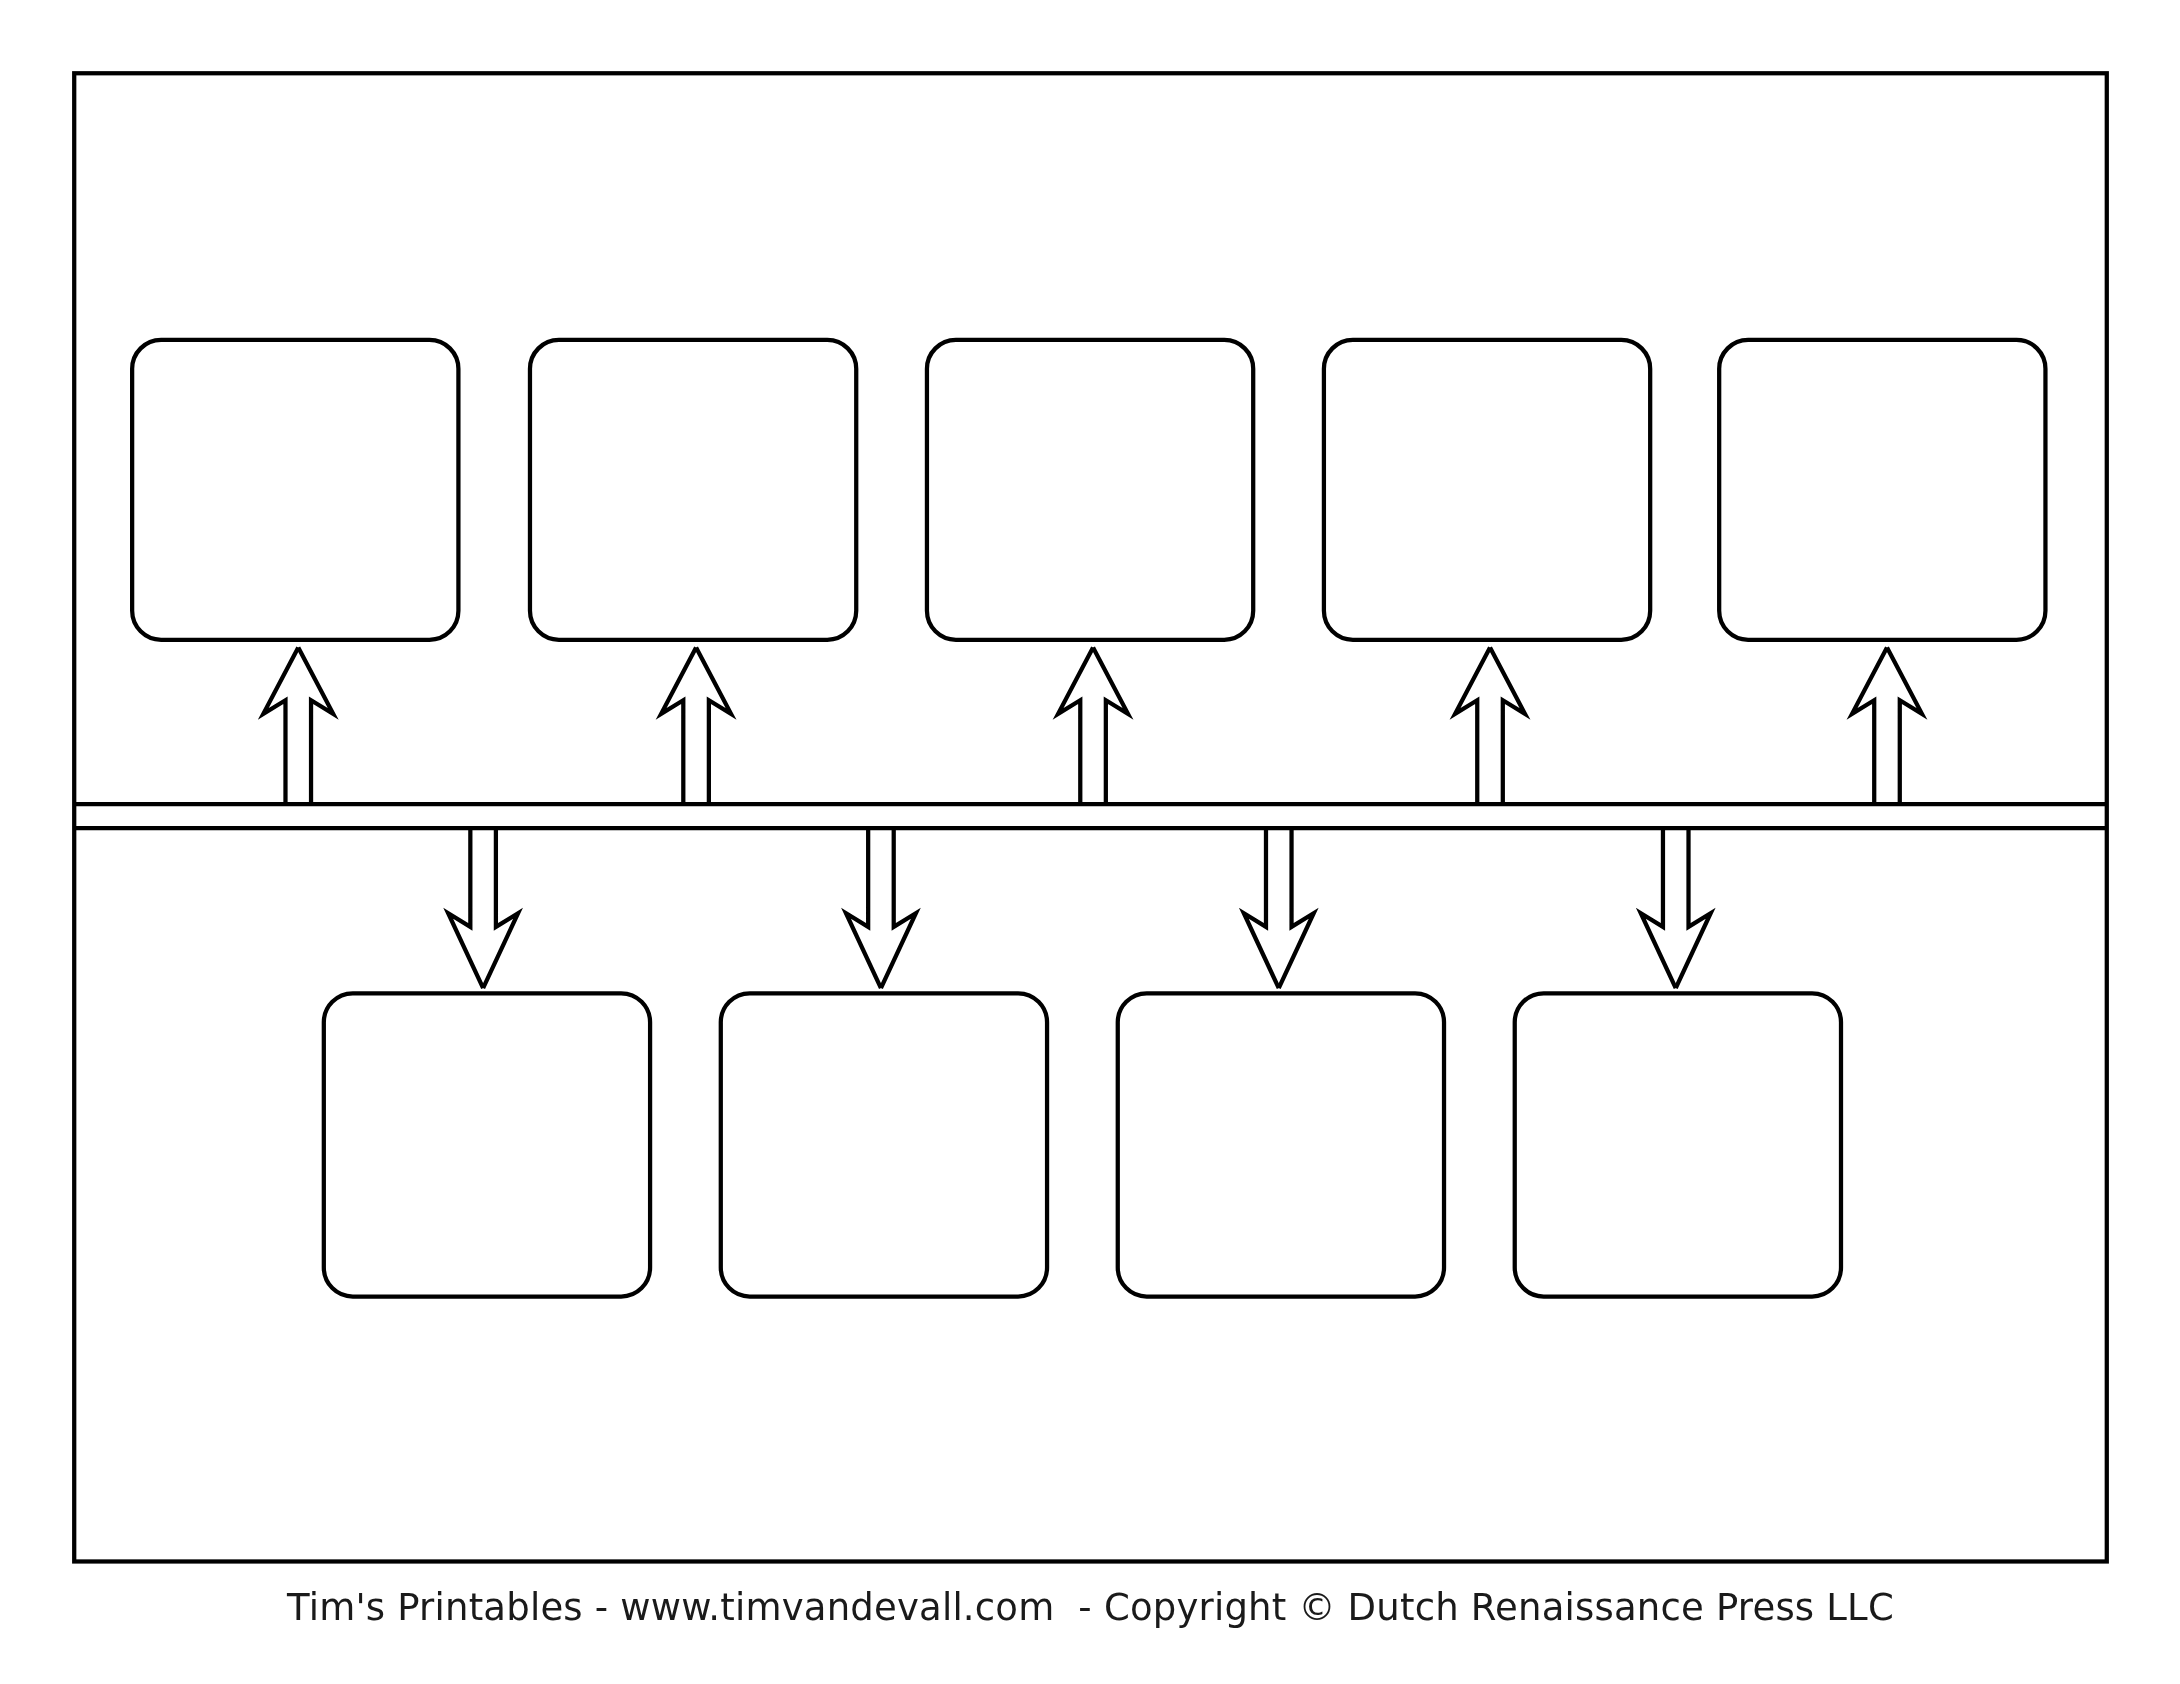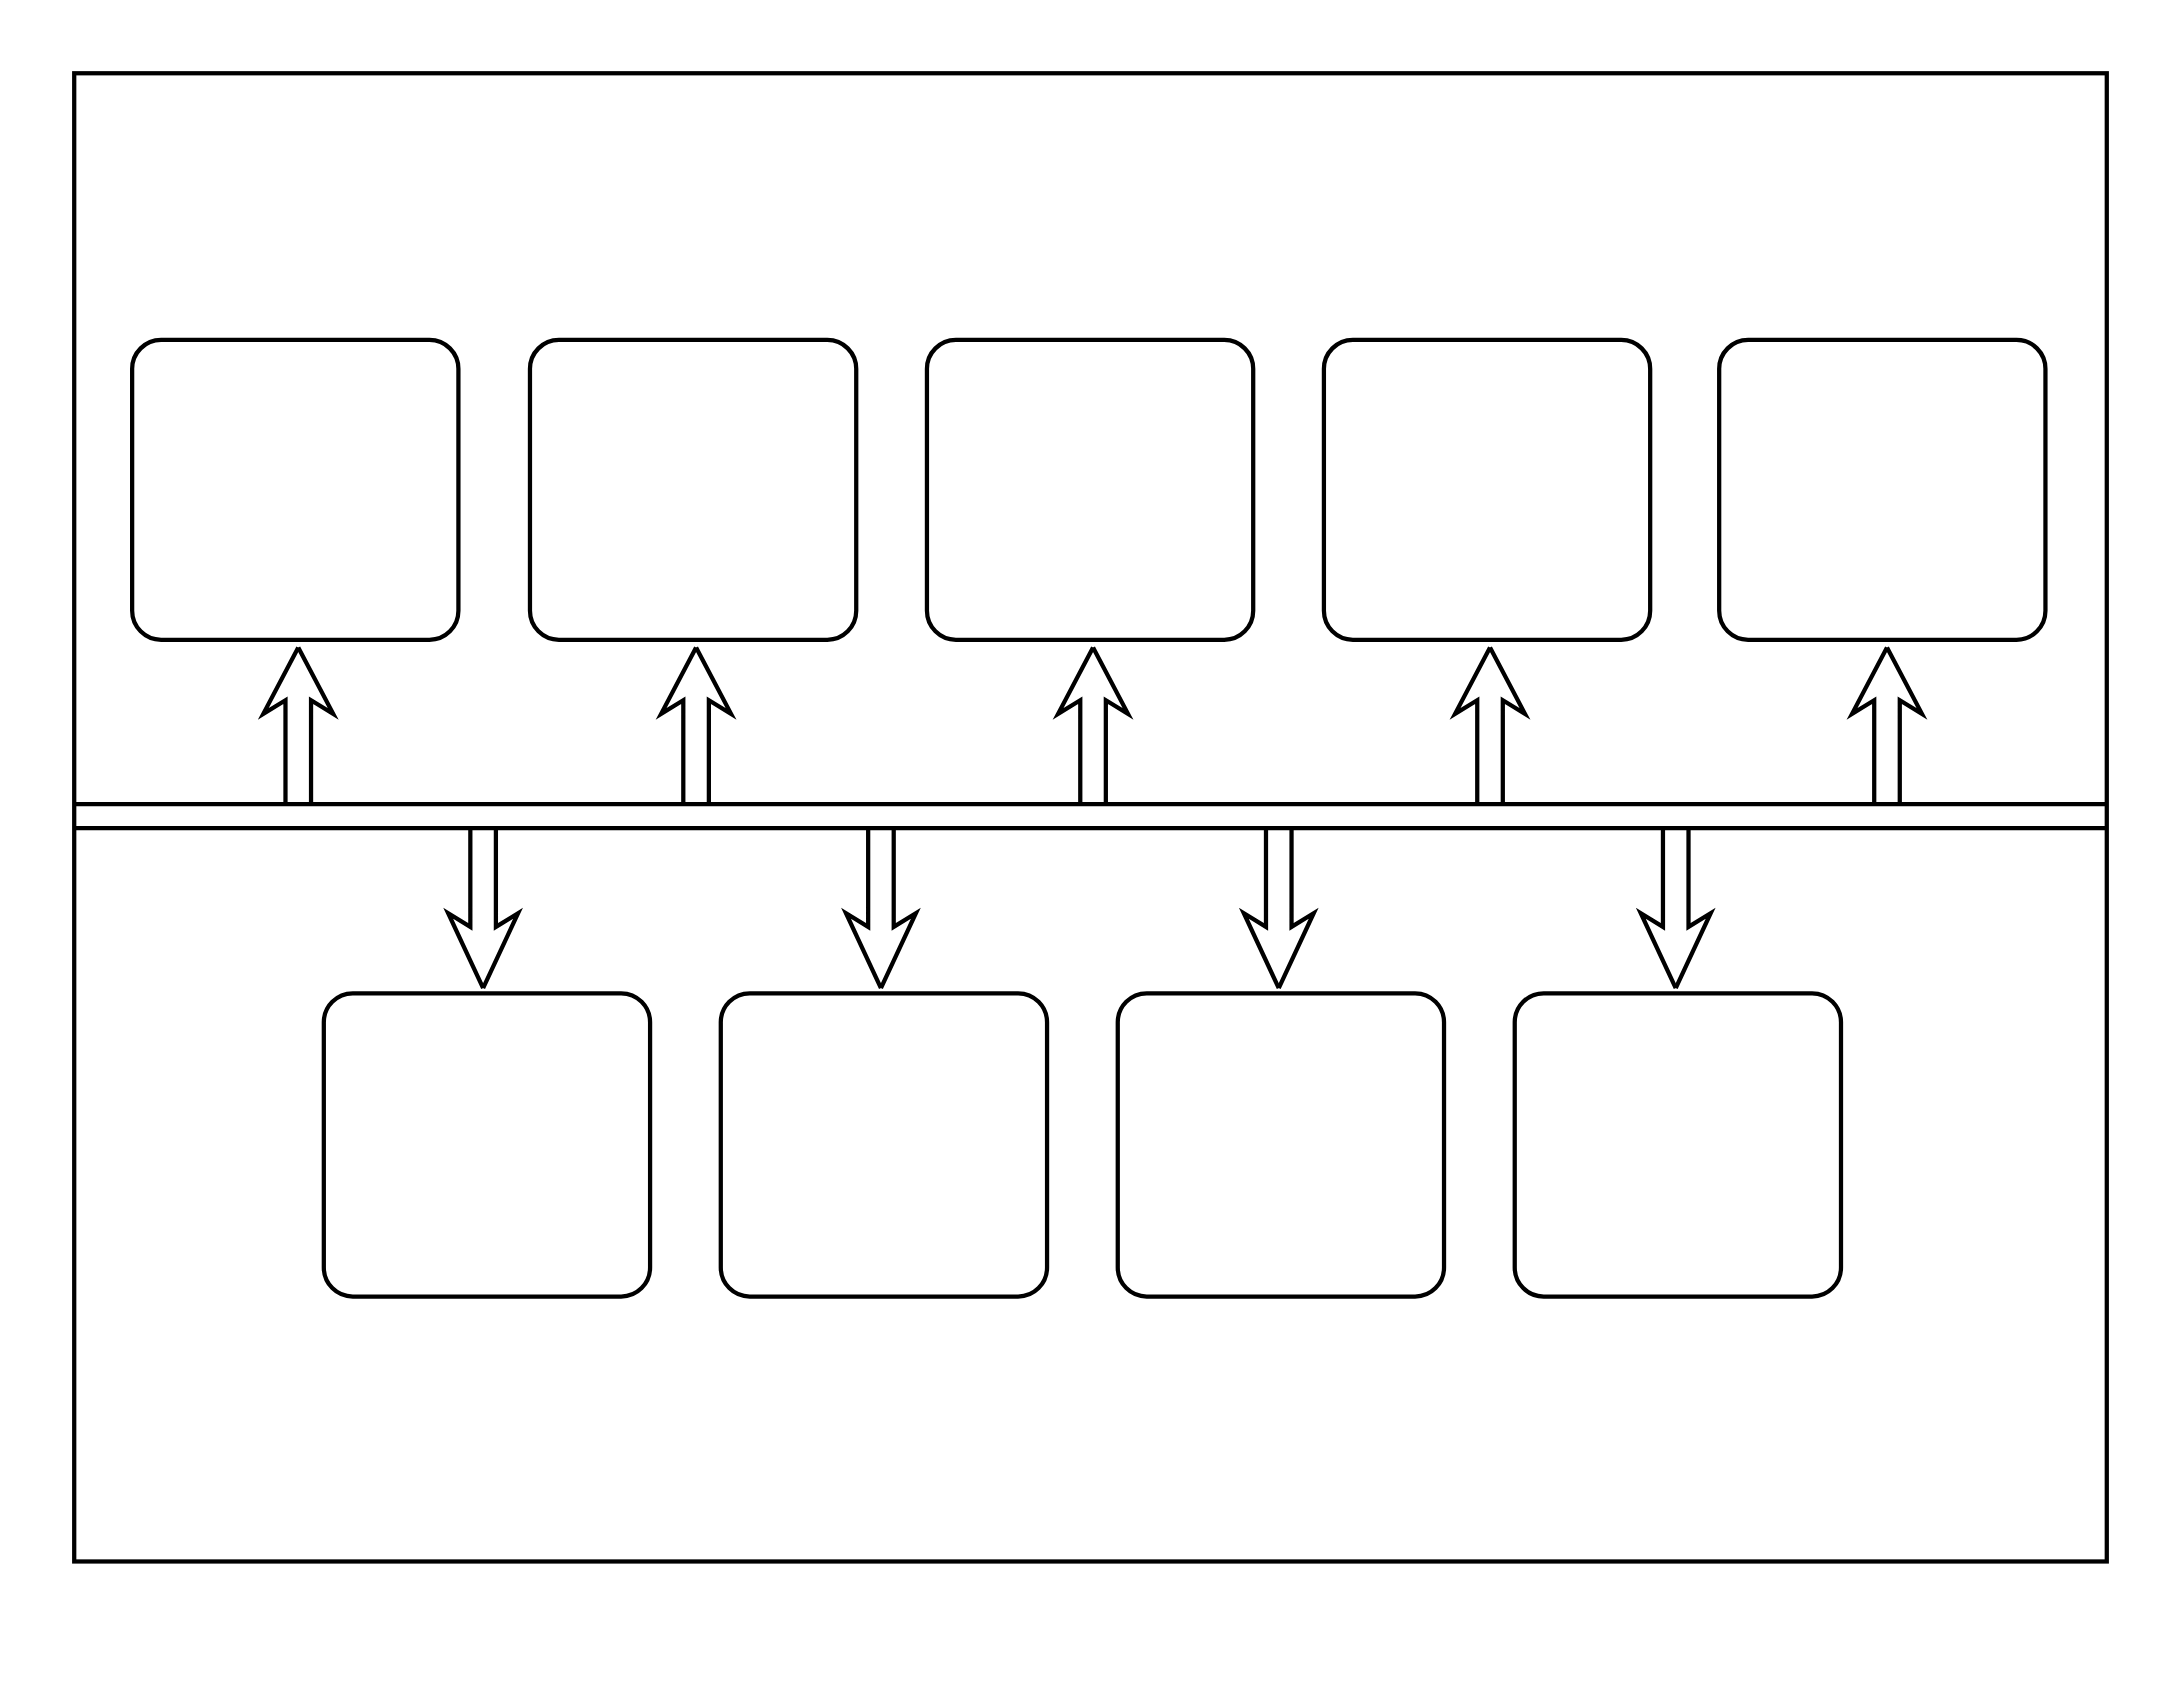--- a/index.html
+++ b/index.html
@@ -74,15 +74,16 @@
         <path d="M 567 1160 L 608 1072 L 582 1088 L 582 972" fill="none" stroke="#000000" stroke-width="5"></path>
         <path d="M 1034 1160 L 993 1072 L 1019 1088 L 1019 972" fill="none" stroke="#000000" stroke-width="5"></path>
         <path d="M 1034 1160 L 1075 1072 L 1049 1088 L 1049 972" fill="none" stroke="#000000" stroke-width="5"></path>
         <path d="M 1501 1160 L 1460 1072 L 1486 1088 L 1486 972" fill="none" stroke="#000000" stroke-width="5"></path>
         <path d="M 1501 1160 L 1542 1072 L 1516 1088 L 1516 972" fill="none" stroke="#000000" stroke-width="5"></path>
         <path d="M 1967 1160 L 1926 1072 L 1952 1088 L 1952 972" fill="none" stroke="#000000" stroke-width="5"></path>
         <path d="M 1967 1160 L 2008 1072 L 1982 1088 L 1982 972" fill="none" stroke="#000000" stroke-width="5"></path>
       </g>
   </svg>
 
+  <div class="footer-line">Tim's Printables - www.timvandevall.com  - Copyright © Dutch Renaissance Press LLC</div>
 
 </div>
 
 
 </body></html>

